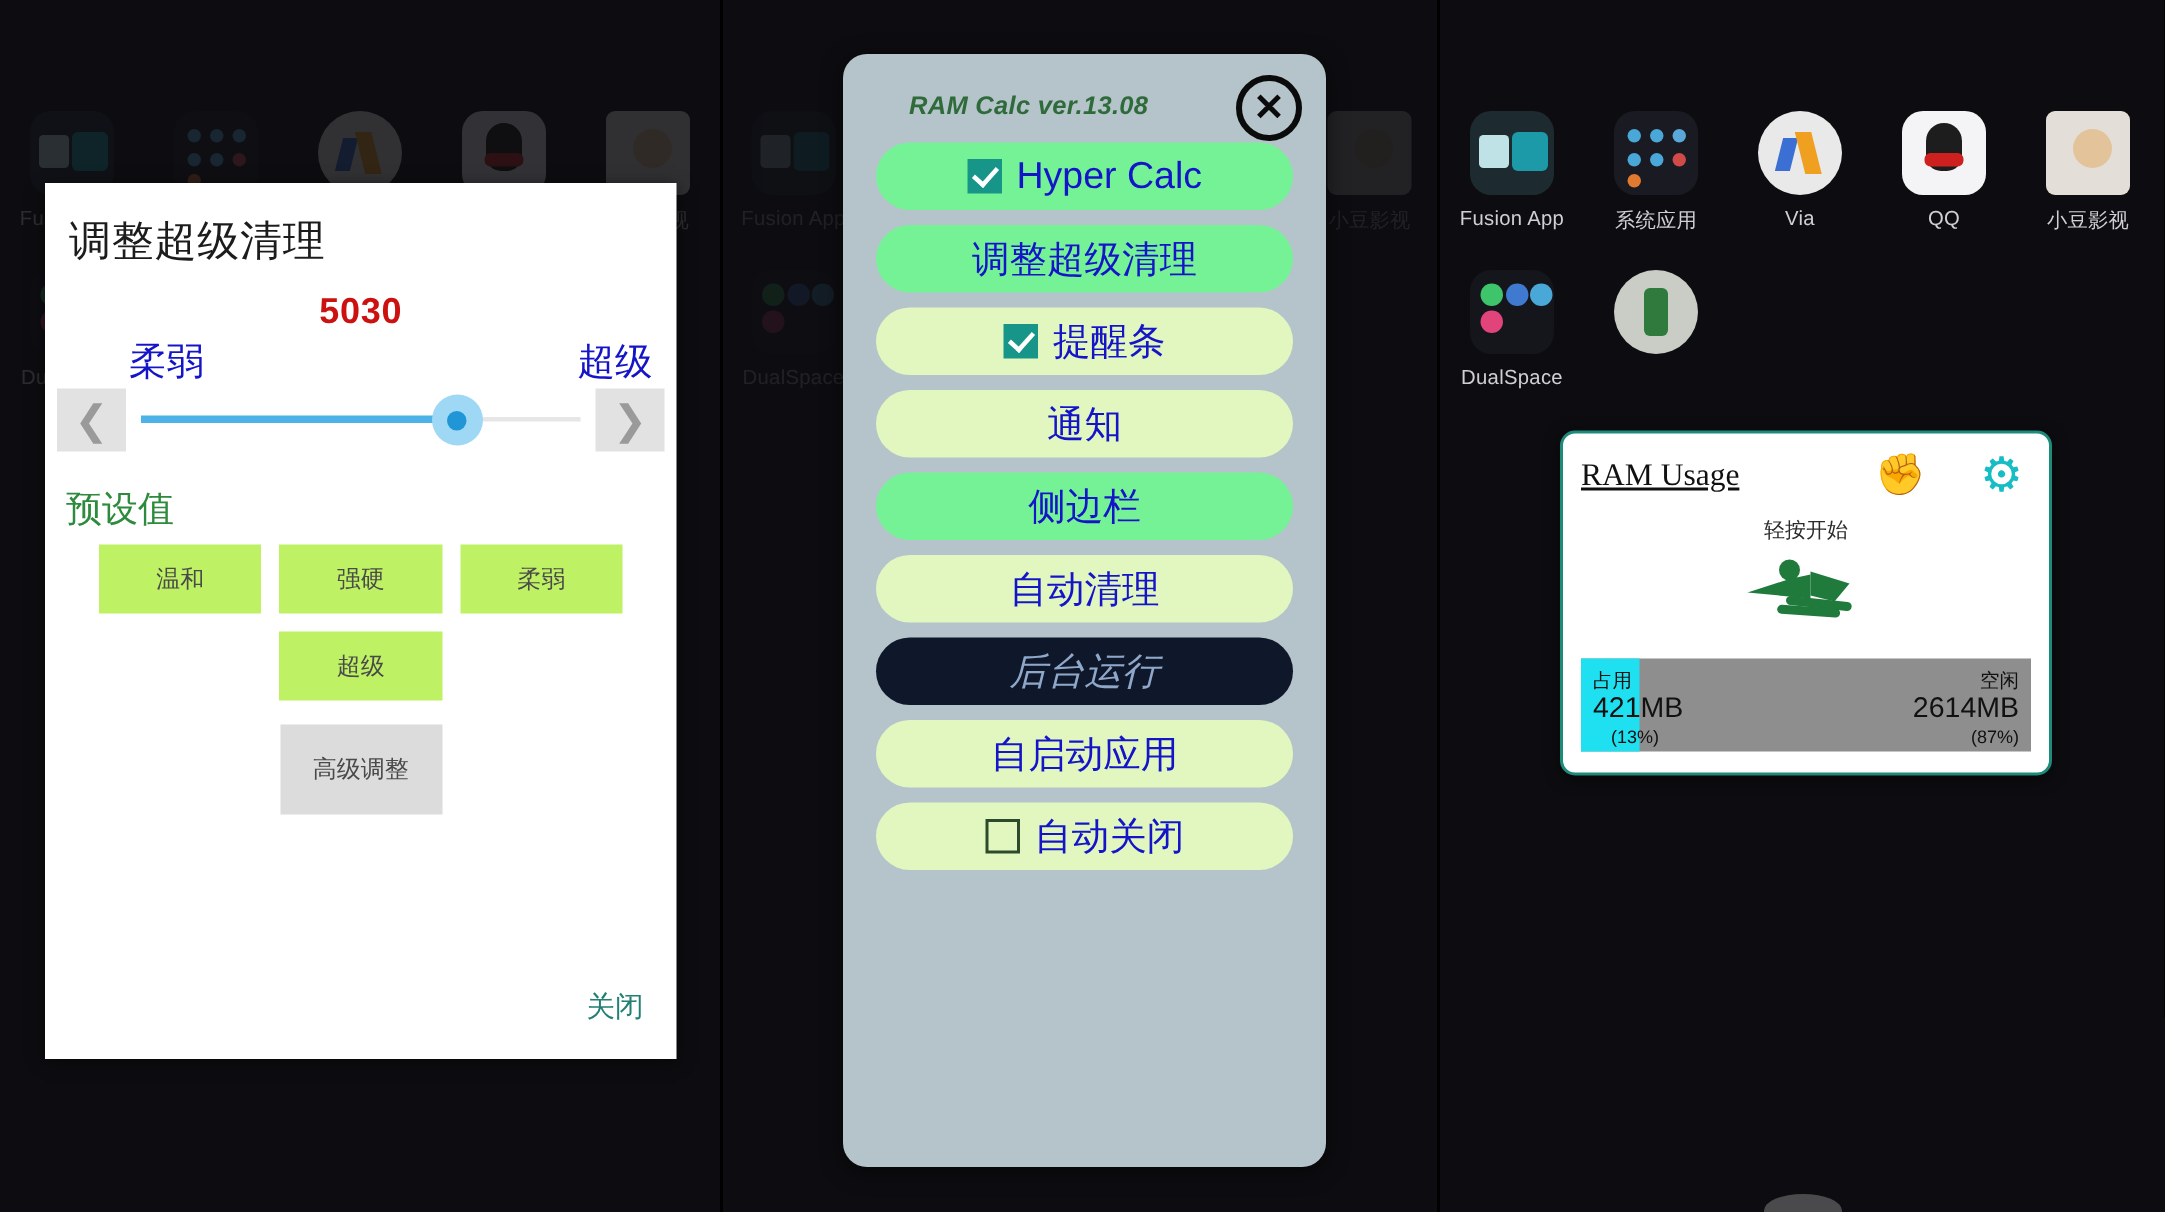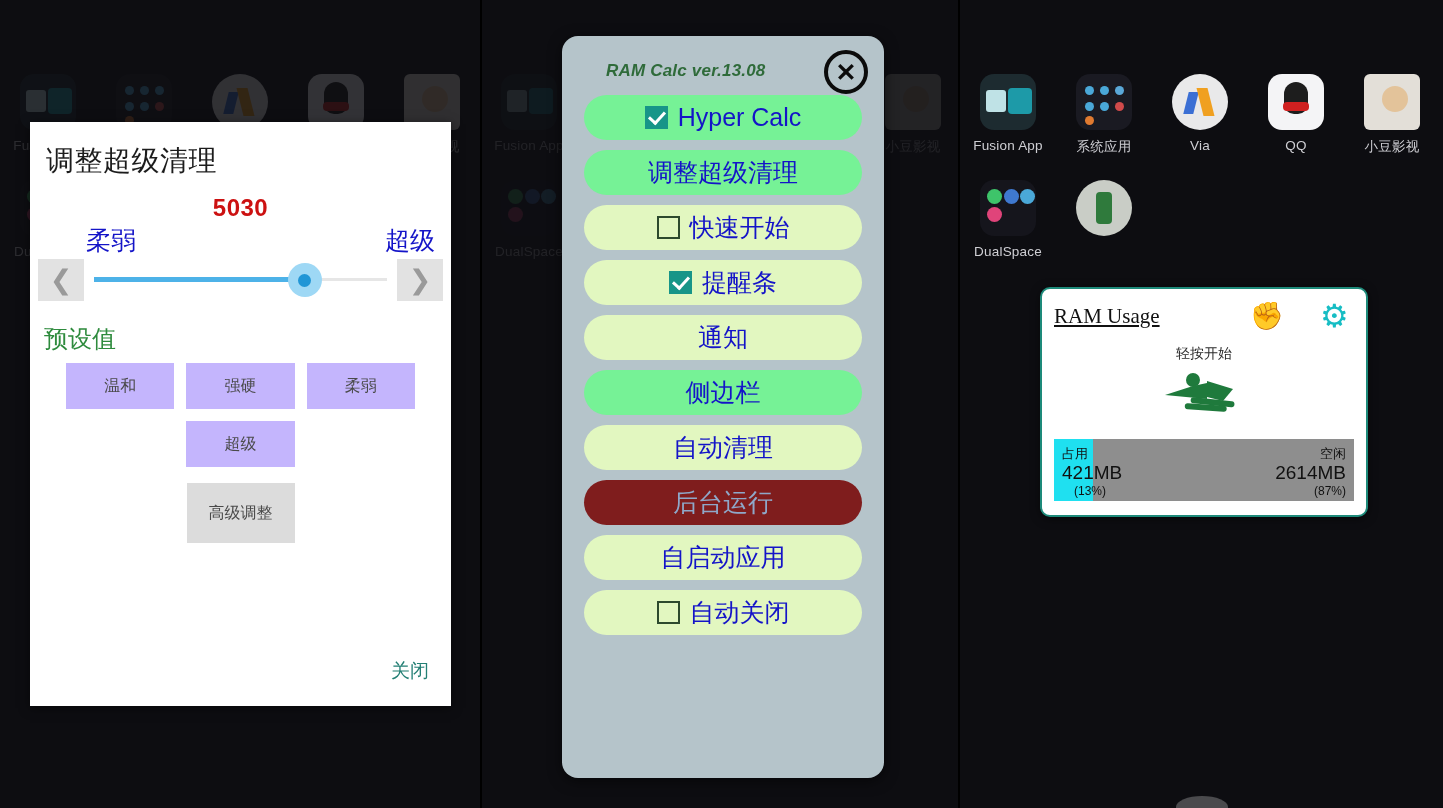--- a/index.html
+++ b/index.html
@@ -76,21 +76,21 @@
         font-size: 27px; line-height: 1; }
   .slider-track { flex: 1; position: relative; height: 42px; margin: 0 10px; }
   .track-bg { position:absolute; top:19px; left:0; right:0; height:3px; background:#e6e6e6; }
   .track-fill { position:absolute; top:18px; left:0; height:5px; background:#4db2e8; }
   .track-knob { position:absolute; top:4px; width:34px; height:34px; border-radius:50%;
         background:#9ed8f5; display:flex; align-items:center; justify-content:center; }
   .track-knob i { width:13px; height:13px; border-radius:50%; background:#2196d6; display:block; }
   #presets-title { font-size: 24px; color: #2e8b3d; padding: 22px 0 0 14px; }
   .preset-grid { display: grid; grid-template-columns: repeat(3, 1fr); gap: 12px 12px;
         padding: 8px 36px 0 36px; }
-  .preset-btn { height: 46px; background: #c4b5fd; border: none; font-size: 16px; color: #4a4a4a;
+  .preset-btn { height: 46px; background: #bef264; border: none; font-size: 16px; color: #4a4a4a;
         font-family: "Liberation Sans", sans-serif; }
   .preset-btn.blank { background: transparent; pointer-events: none; }
   .adv-wrap { display:flex; justify-content:center; margin-top: 16px; }
   .adv-btn { width: 108px; height: 60px; background: #dcdcdc; border: none; font-size: 16px;
         color: #4a4a4a; font-family: "Liberation Sans", sans-serif; }
   #tune-close { position: absolute; right: 22px; bottom: 22px; font-size: 19px; color: #237f74; }
 
   
   #calc-dialog {
     position: absolute; left: 562px; top: 36px; width: 322px; height: 742px;
@@ -106,21 +106,21 @@
   }
   .menu-list { padding: 14px 22px 0 22px; display: flex; flex-direction: column; gap: 10px; }
   .menu-btn {
     height: 45px; border-radius: 24px; border: none; width: 100%;
     display: flex; align-items: center; justify-content: center; gap: 10px;
     font-size: 25px; color: #1414c8; font-family: "Liberation Sans", sans-serif;
     background: #e2f7c0;
   }
   .menu-btn.on   { background: #76f296; }
   .menu-btn.off  { background: #e2f7c0; }
-  .menu-btn.disabled { background: #7f1d1d; color: #8fa8c9; }
+  .menu-btn.disabled { background: #0f172a; color: #8fa8c9; font-style: italic; }
   .cbx { width: 23px; height: 23px; display:inline-block; position: relative; flex: 0 0 auto; }
   .cbx.checked { background: #179588; }
   .cbx.checked::after { content:""; position:absolute; left:7px; top:2px; width:7px; height:13px;
         border: solid #fff; border-width: 0 3px 3px 0; transform: rotate(42deg); }
   .cbx.unchecked { border: 2.5px solid #2d4a2d; background: transparent; }
 
   
   #ram-widget {
     position: absolute; left: 1040px; top: 287px; width: 328px; height: 230px;
     background: #ffffff; border: 2px solid #1d8a7a; border-radius: 10px;
@@ -339,24 +339,20 @@
     <button id="calc-close">✕</button>
     <div class="menu-list" id="menuList">
         <button class="menu-btn on">
           <span class="cbx checked"></span>
           <span>Hyper Calc</span>
         </button>
         <button class="menu-btn on">
           <span>调整超级清理</span>
         </button>
         <button class="menu-btn off">
-          <span class="cbx unchecked"></span>
-          <span>快速开始</span>
-        </button>
-        <button class="menu-btn off">
           <span class="cbx checked"></span>
           <span>提醒条</span>
         </button>
         <button class="menu-btn off">
           <span>通知</span>
         </button>
         <button class="menu-btn on">
           <span>侧边栏</span>
         </button>
         <button class="menu-btn off">

